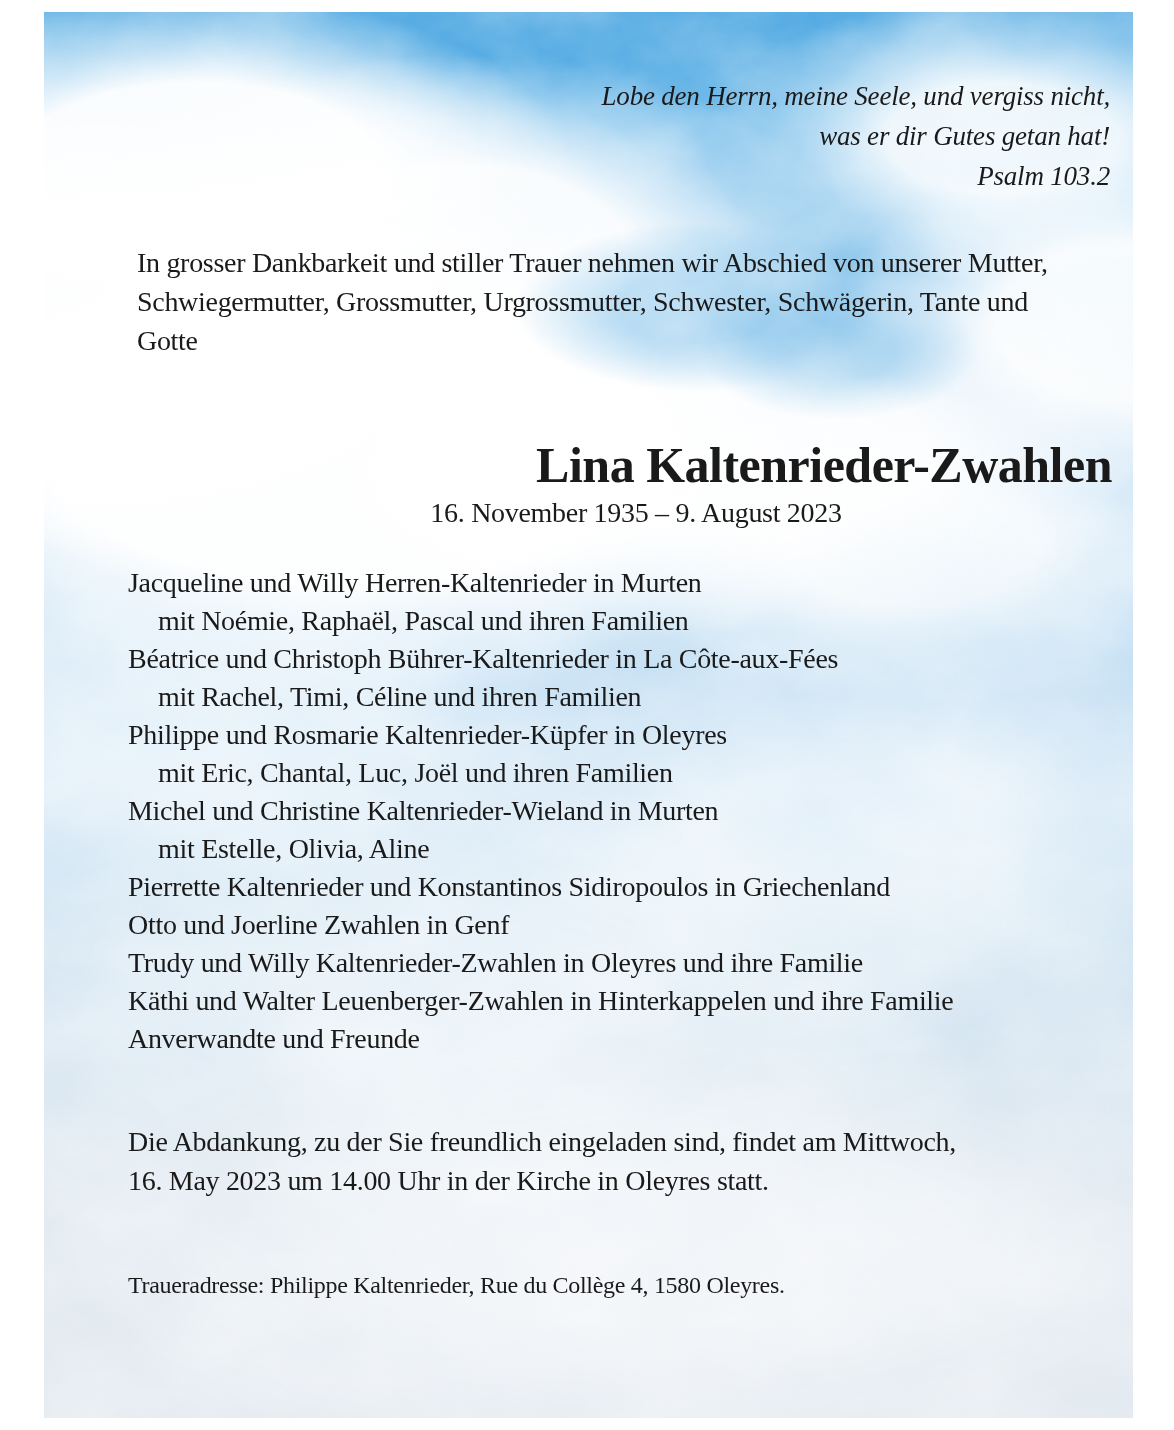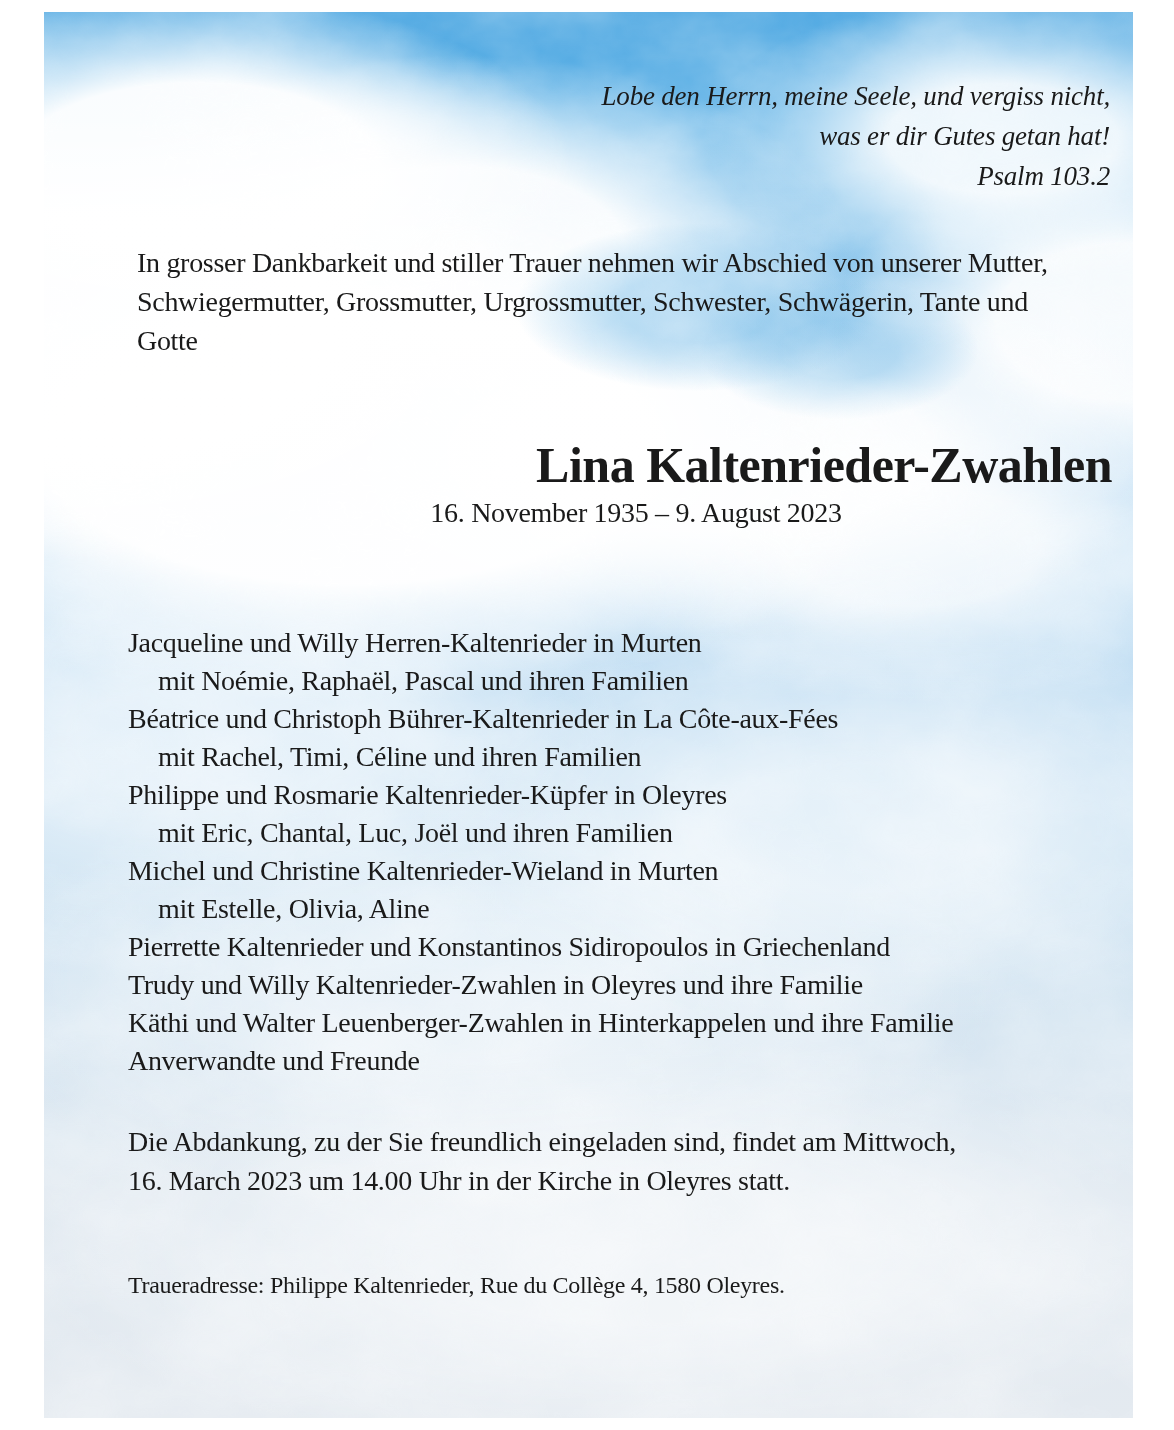--- a/index.html
+++ b/index.html
@@ -92,21 +92,21 @@
     left: 144px;
     top: 497px;
     width: 984px;
     text-align: center;
     font-size: 28px;
     letter-spacing: -0.3px;
   }
   .family {
     position: absolute;
     left: 128px;
-    top: 624px;
+    top: 564px;
     font-size: 28px;
     line-height: 38px;
     letter-spacing: -0.3px;
     white-space: nowrap;
   }
   .family-line.indent {
     padding-left: 30px;
   }
   .funeral {
     position: absolute;
@@ -164,26 +164,27 @@
     <div class="family">
       <div class="family-line">Jacqueline und Willy Herren-Kaltenrieder in Murten</div>
       <div class="family-line indent">mit Noémie, Raphaël, Pascal und ihren Familien</div>
       <div class="family-line">Béatrice und Christoph Bührer-Kaltenrieder in La Côte-aux-Fées</div>
       <div class="family-line indent">mit Rachel, Timi, Céline und ihren Familien</div>
       <div class="family-line">Philippe und Rosmarie Kaltenrieder-Küpfer in Oleyres</div>
       <div class="family-line indent">mit Eric, Chantal, Luc, Joël und ihren Familien</div>
       <div class="family-line">Michel und Christine Kaltenrieder-Wieland in Murten</div>
       <div class="family-line indent">mit Estelle, Olivia, Aline</div>
       <div class="family-line">Pierrette Kaltenrieder und Konstantinos Sidiropoulos in Griechenland</div>
+      <div class="family-line">Otto und Joerline Zwahlen in Genf</div>
       <div class="family-line">Trudy und Willy Kaltenrieder-Zwahlen in Oleyres und ihre Familie</div>
       <div class="family-line">Käthi und Walter Leuenberger-Zwahlen in Hinterkappelen und ihre Familie</div>
       <div class="family-line">Anverwandte und Freunde</div>
     </div>
 
     <div class="funeral">
       <div class="funeral-line">Die Abdankung, zu der Sie freundlich eingeladen sind, findet am Mittwoch,</div>
-      <div class="funeral-line">16. March 2023 um 14.00 Uhr in der Kirche in Oleyres statt.</div>
+      <div class="funeral-line">16. May 2023 um 14.00 Uhr in der Kirche in Oleyres statt.</div>
     </div>
 
     <div class="address">Traueradresse: Philippe Kaltenrieder, Rue du Collège 4, 1580 Oleyres.</div>
 
   </div>
 </div>
 
 </body></html>

